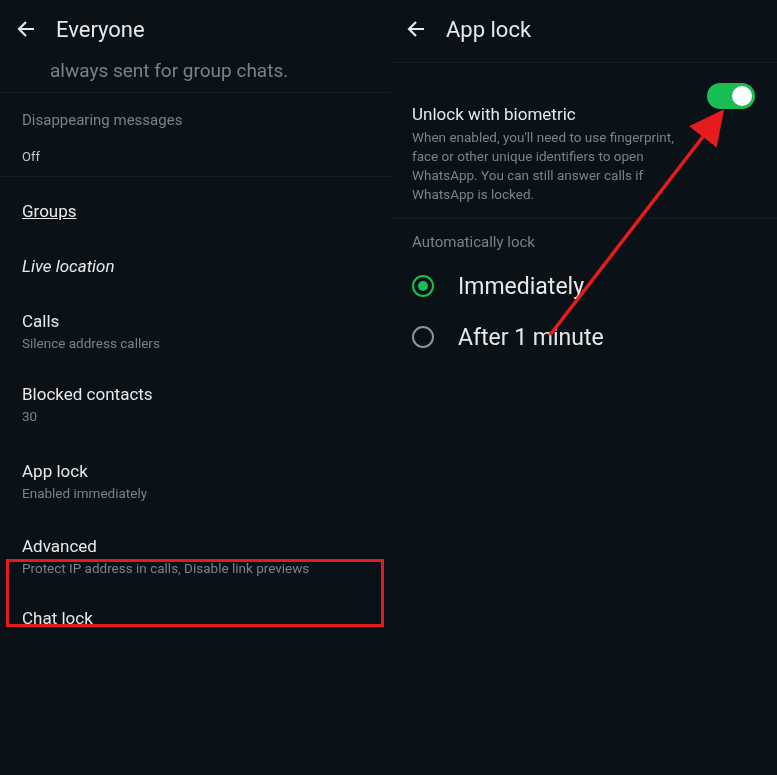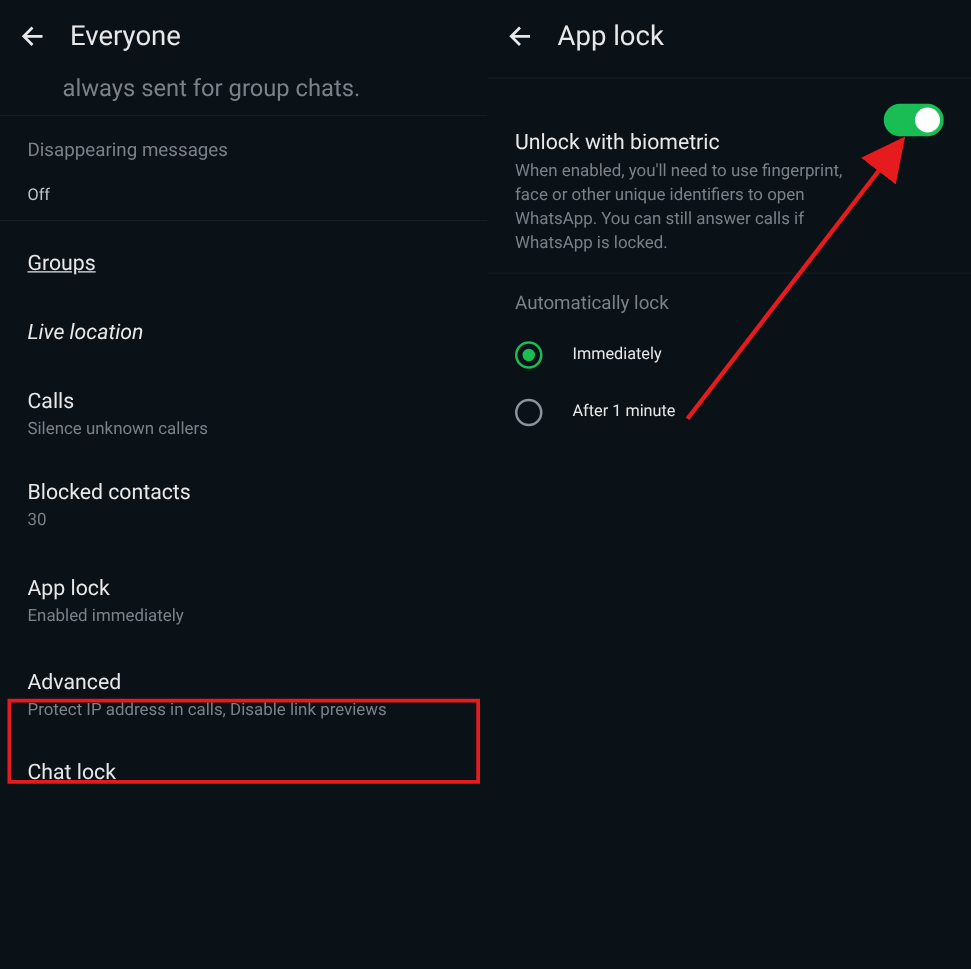--- a/index.html
+++ b/index.html
@@ -88,21 +88,21 @@
   .radio {
     width: 22px; height: 22px; border-radius: 11px;
     border: 2px solid #8b949c; margin-right: 24px;
     display: inline-flex; align-items: center; justify-content: center;
     flex-shrink: 0;
   }
   .radio.selected { border-color: #1abc54; }
   .radio.selected::after {
     content: ""; width: 10px; height: 10px; border-radius: 5px; background: #1abc54;
   }
-  .radio-label { font-size: 13px; color: #e8e8e8; }
+  .radio-label { font-size: 23px; color: #e8e8e8; }
 
   
   .arrow-annot {
     position: absolute;
     pointer-events: none;
     z-index: 10;
   }
 </style>
 </head>
 <body>
@@ -134,21 +134,21 @@
     <div class="item" style="padding-top:24px;text-decoration:underline;">
       <div class="item-title">Groups</div>
     </div>
 
     <div class="item" style="padding-top:18px; padding-bottom:18px;font-style:italic;">
       <div class="item-title">Live location</div>
     </div>
 
     <div class="item">
       <div class="item-title">Calls</div>
-      <div class="item-sub">Silence unknown callers</div>
+      <div class="item-sub">Silence address callers</div>
     </div>
 
     <div class="item" style="padding-top:18px;">
       <div class="item-title">Blocked contacts</div>
       <div class="item-sub">30</div>
     </div>
 
     <div class="item" style="padding-top:22px; padding-bottom:20px; position:relative;">
       <div class="item-title">App lock</div>
       <div class="item-sub">Enabled immediately</div>

